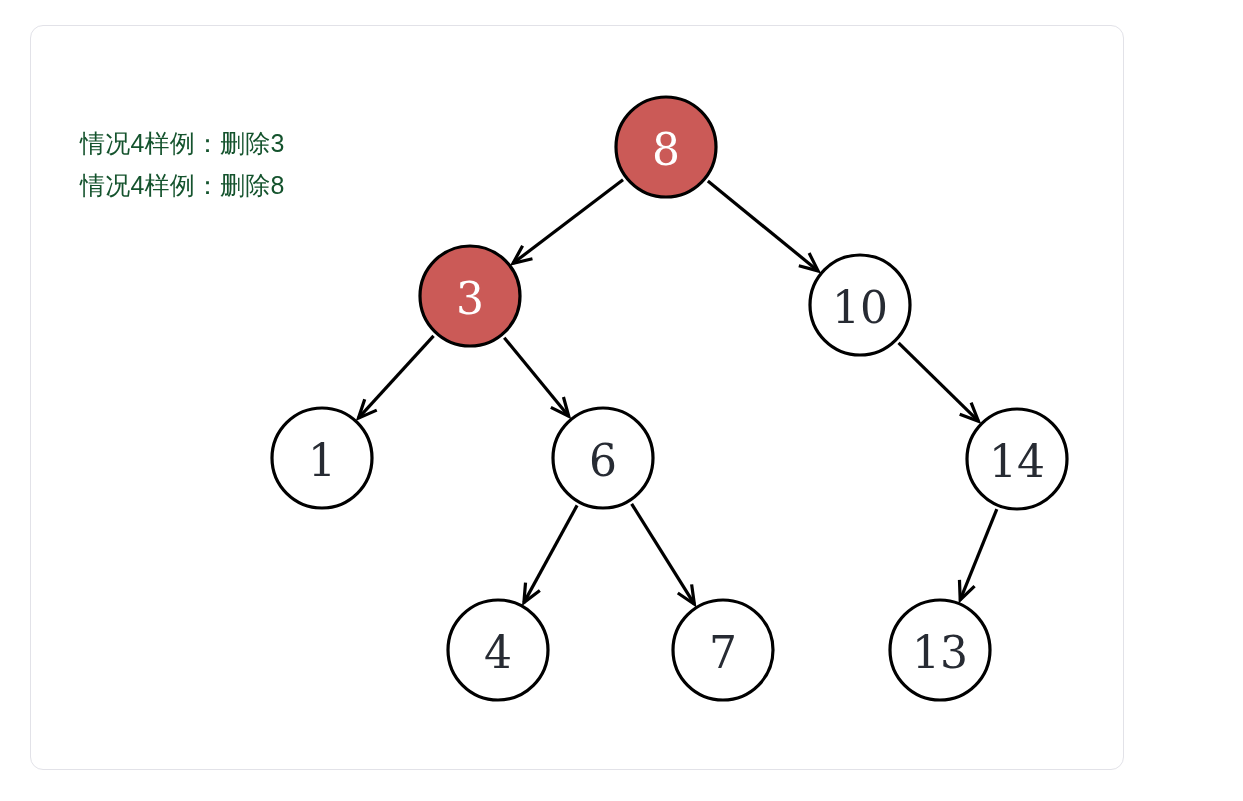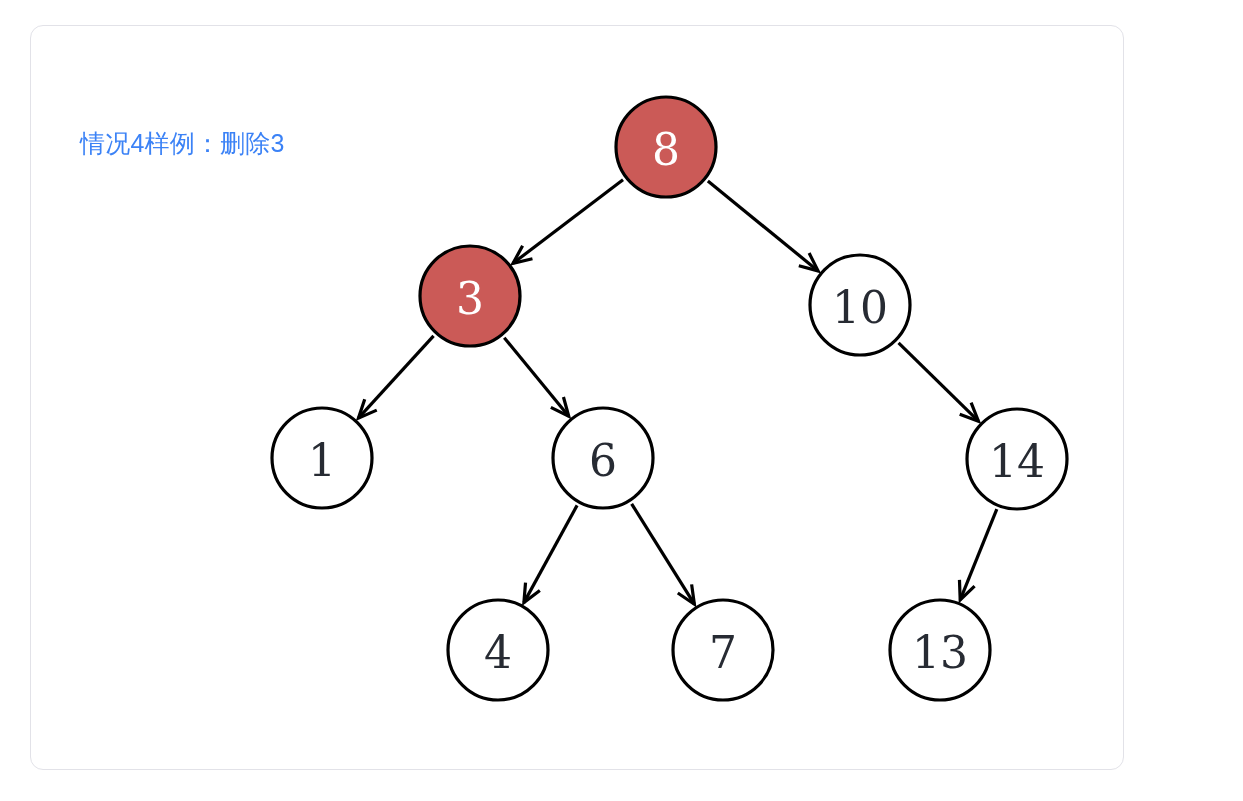--- a/index.html
+++ b/index.html
@@ -32,21 +32,21 @@
   .caption-block {
     position: absolute;
     left: 80px;
     top: 122px;
     user-select: none;
   }
   .caption-line {
     font-family: "Liberation Sans", "DejaVu Sans", sans-serif;
     font-size: 25px;
     line-height: 42px;
-    color: #3b82f6;
+    color: #14532d;
     white-space: nowrap;
     letter-spacing: 0.2px;
   }
   svg.tree {
     position: absolute;
     left: 0;
     top: 0;
     width: 1243px;
     height: 801px;
   }
@@ -80,20 +80,21 @@
 </style>
 </head>
 <body>
 
 <div id="app">
 
   <div class="card"></div>
 
   <div class="caption-block">
     <div class="caption-line">情况4样例：删除3</div>
+    <div class="caption-line">情况4样例：删除8</div>
   </div>
 
   <svg class="tree" viewBox="0 0 1243 801" xmlns="http://www.w3.org/2000/svg">
     <g id="edges-layer">
         <g>
           <line x1="623.01" y1="179.68" x2="512.99" y2="263.32" class="edge-line"></line>
           <path d="M 522.59 245.78 L 512.99 263.32 L 532.46 258.76" class="arrow-head"></path>
         </g>
         <g>
           <line x1="707.87" y1="181.10" x2="818.13" y2="270.90" class="edge-line"></line>

